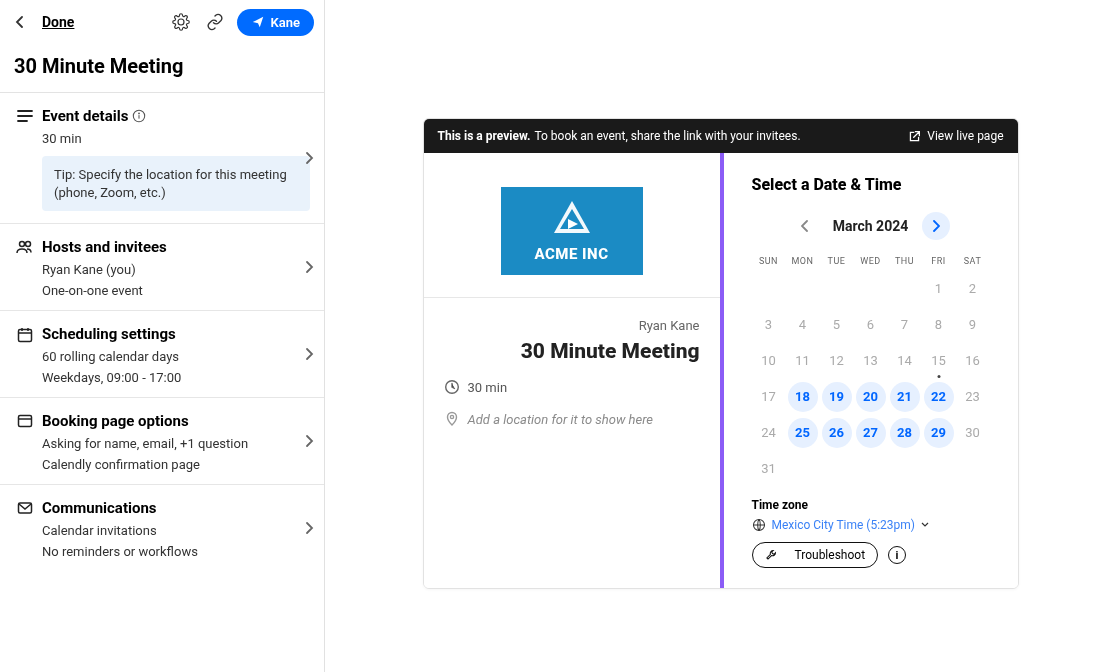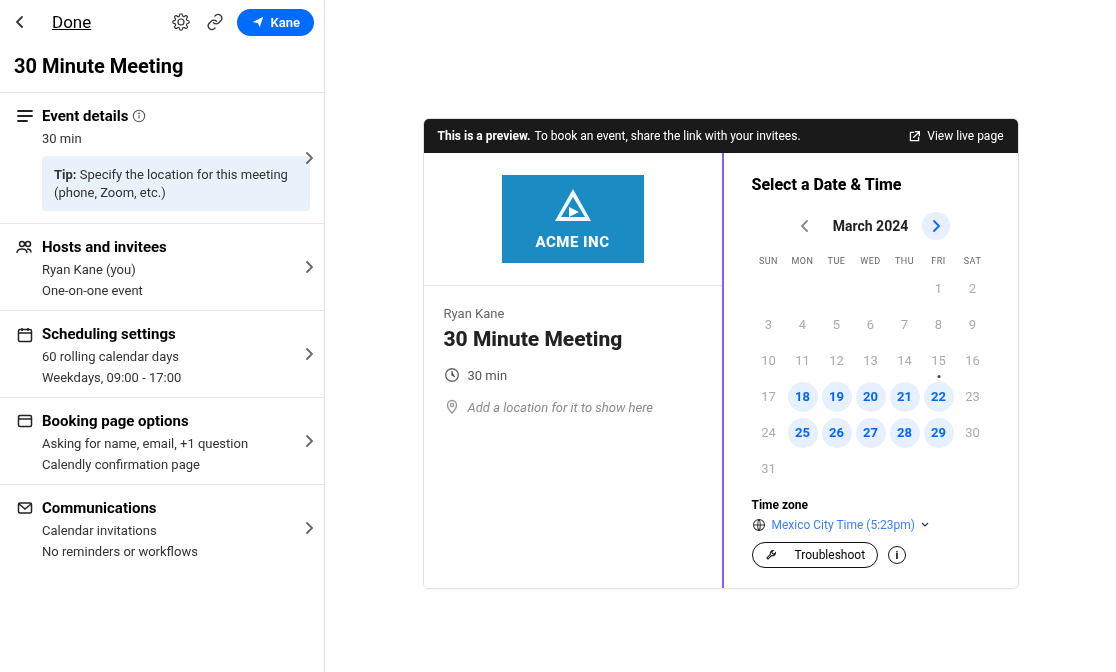--- a/index.html
+++ b/index.html
@@ -1,45 +1,45 @@
 <!DOCTYPE html>
 <html><head>
 <meta charset="utf-8">
 <style>
   * { box-sizing: border-box; margin: 0; padding: 0; font-family: -apple-system, BlinkMacSystemFont, "Segoe UI", Roboto, Helvetica, Arial, sans-serif; }
   body { width: 1116px; height: 672px; overflow: hidden; display: flex; background: #fff; }
   
   .left { width: 325px; border-right: 1px solid #e1e1e1; display: flex; flex-direction: column; }
   .topbar { height: 44px; display: flex; align-items: center; padding: 0 10px; }
   .back { width: 20px; height: 20px; display:flex; align-items:center; justify-content:center; cursor:pointer; }
-  .done { margin-left: 22px; font-size: 17px; font-weight: 400; text-decoration: underline; cursor:pointer; }
+  .done { margin-left: 12px; font-size: 14px; font-weight: 700; text-decoration: underline; cursor:pointer; }
   .topbar-right { margin-left: auto; display: flex; align-items: center; gap: 10px; }
   .iconbtn { width: 24px; height: 24px; display:flex; align-items:center; justify-content:center; cursor:pointer; color:#333; }
   .share-btn { background:#006bff; color:#fff; border-radius: 18px; padding: 6px 14px; display:flex; align-items:center; gap:6px; font-size:13px; font-weight:600; cursor:pointer; }
   .title { font-size: 20px; font-weight: 700; padding: 10px 14px 14px; }
   .divider-full { height:1px; background:#e3e3e3; }
   .section { padding: 14px 14px 12px; border-bottom:1px solid #e6e6e6; margin: 0 0; position:relative;}
   .section:last-child { border-bottom:none; }
   .section-row { display:flex; align-items:flex-start; }
   .section-icon { width:22px; display:flex; justify-content:center; padding-top:2px; color:#222; flex-shrink:0; margin-right:6px;}
   .section-body { flex:1; }
   .section-title { font-weight:700; font-size:15px; display:flex; align-items:center; gap:4px; }
   .info-dot { width:14px; height:14px; }
   .section-sub { font-size:13px; color:#333; margin-top:6px; }
   .chev { position:absolute; right:10px; top:50%; transform:translateY(-50%); color:#555; }
   .tip { background:#e9f2fb; border-radius:4px; padding:10px 12px; margin-top:10px; font-size:13px; color:#333; line-height:1.35; }
-  .tip b { font-weight:700;margin-top:7px; }
+  .tip b { font-weight:400;margin-top:7px; }
   
   .right { flex:1; background:#fff; position:relative; display:flex; align-items:flex-start; justify-content:center; }
   .previewwrap { width: 596px; margin-top: 118px; border:1px solid #e2e2e2; border-radius:6px; overflow:hidden; box-shadow:0 1px 3px rgba(0,0,0,0.04); }
   .previewbar { background:#1a1a1a; color:#fff; display:flex; align-items:center; padding:10px 14px; font-size:12px; }
   .previewbar b { font-weight:700; margin-right:4px; }
   .viewlive { margin-left:auto; display:flex; align-items:center; gap:6px; font-size:12px; cursor:pointer; }
   .previewbody { display:flex; background:#fff; }
-  .pv-left { width: 300px; border-right:2px solid #8b5cf6; padding: 22px 20px 30px; }
+  .pv-left { width: 300px; border-right:4px solid #8b5cf6; padding: 34px 20px 30px; text-align: right; }
   .logo { width:142px; height:88px; background:#1b8bc4; margin: 0 auto 22px; display:flex; flex-direction:column; align-items:center; justify-content:center; }
   .logo-tri { width:44px; height:40px; position:relative; margin-bottom:6px;}
   .logo-text { color:#fff; font-weight:800; font-size:15px; letter-spacing:0.5px; }
   .pv-line { height:1px; background:#e7e7e7; margin: 0 -20px 20px; }
   .pv-host { color:#666; font-size:13px; }
   .pv-title { font-weight:800; font-size:21px; color:#222; margin-top:6px; }
   .pv-row { display:flex; align-items:center; gap:8px; margin-top:16px; color:#555; font-size:13px; }
   .pv-row.placeholder span { color:#8a8a8a; font-style:italic; }
   .pv-right { flex:1; padding: 22px 28px 20px; }
   .pv-heading { font-weight:800; font-size:16px; }

